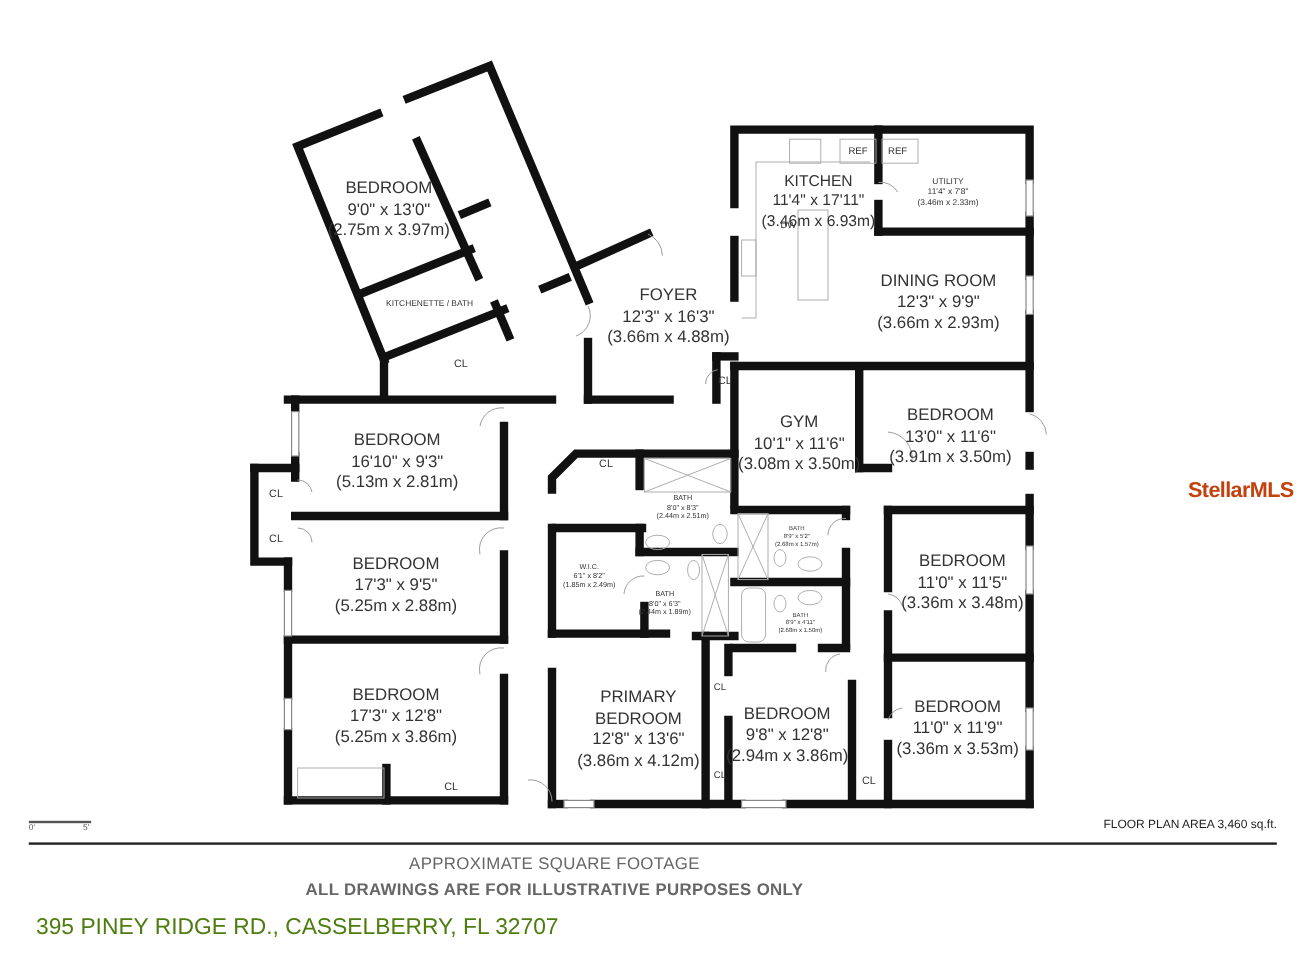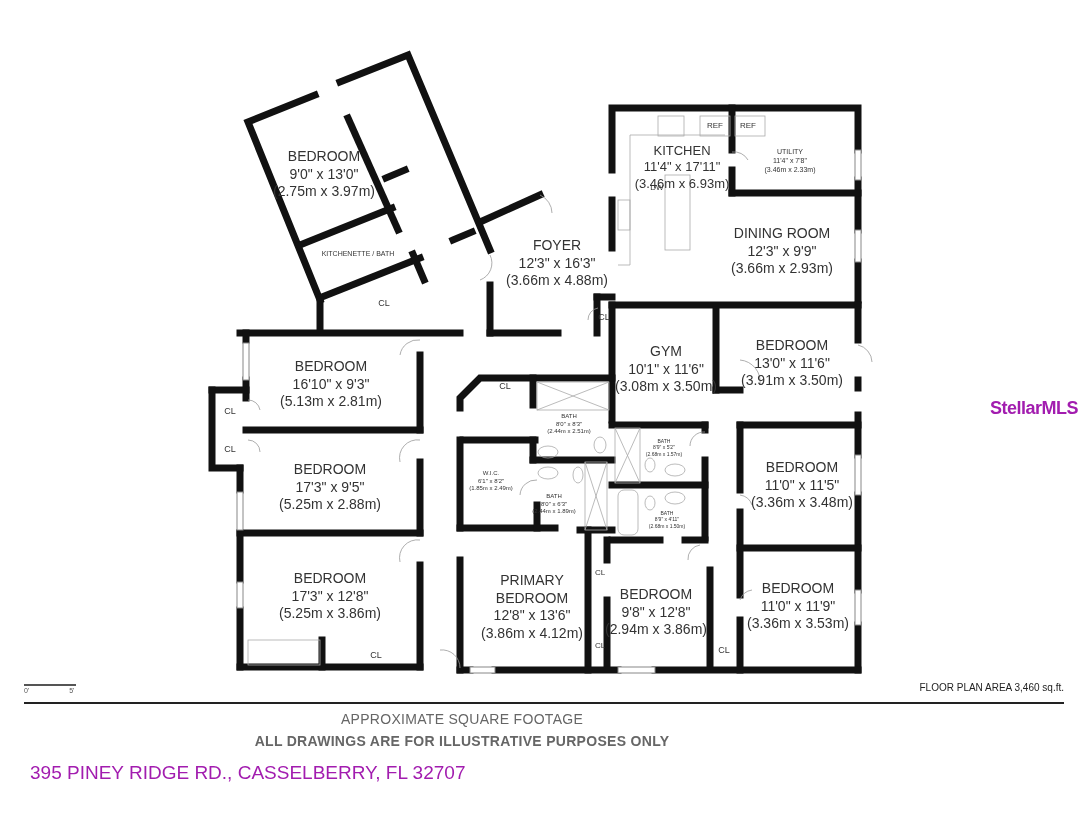--- a/index.html
+++ b/index.html
@@ -9,23 +9,23 @@
   .lbl .n{display:block;}
   .lbl .d{display:block;}
   .lbl .m{display:block;}
   .big{font-size:14px;}
   .small{font-size:6px;}
   .tiny{font-size:5px;}
   .cl{font-size:9px;position:absolute;color:#333;transform:translateX(-50%);}
   .footer-line{position:absolute;left:24px;top:702px;width:1040px;height:2px;background:#222;}
   .area{position:absolute;right:22px;top:682px;font-size:10px;color:#222;}
   .disc{position:absolute;left:0;width:924px;text-align:center;font-size:14px;color:#666;letter-spacing:0.3px;}
-  .addr{position:absolute;left:30px;top:762px;font-size:19px;color:#a21caf;}
+  .addr{position:absolute;left:30px;top:762px;font-size:19px;color:#4d7c0f;}
   .scale{position:absolute;left:24px;top:684px;font-size:7px;color:#555;}
-  .wm{position:absolute;left:990px;top:398px;font-size:18px;color:#a21caf;font-weight:bold;letter-spacing:-0.5px;}
+  .wm{position:absolute;left:990px;top:398px;font-size:18px;color:#c2410c;font-weight:bold;letter-spacing:-0.5px;}
 </style>
 </head>
 <body>
 
 <svg id="plan" viewBox="0 0 1086 700" xmlns="http://www.w3.org/2000/svg">
   <g stroke="#111" stroke-width="7" fill="none" stroke-linecap="square">
 
     <polyline points="315,95 248,122 320,300"></polyline>
     <polyline points="340,82 408,55 490,250"></polyline>
     <line x1="300" y1="245" x2="392" y2="208"></line>

